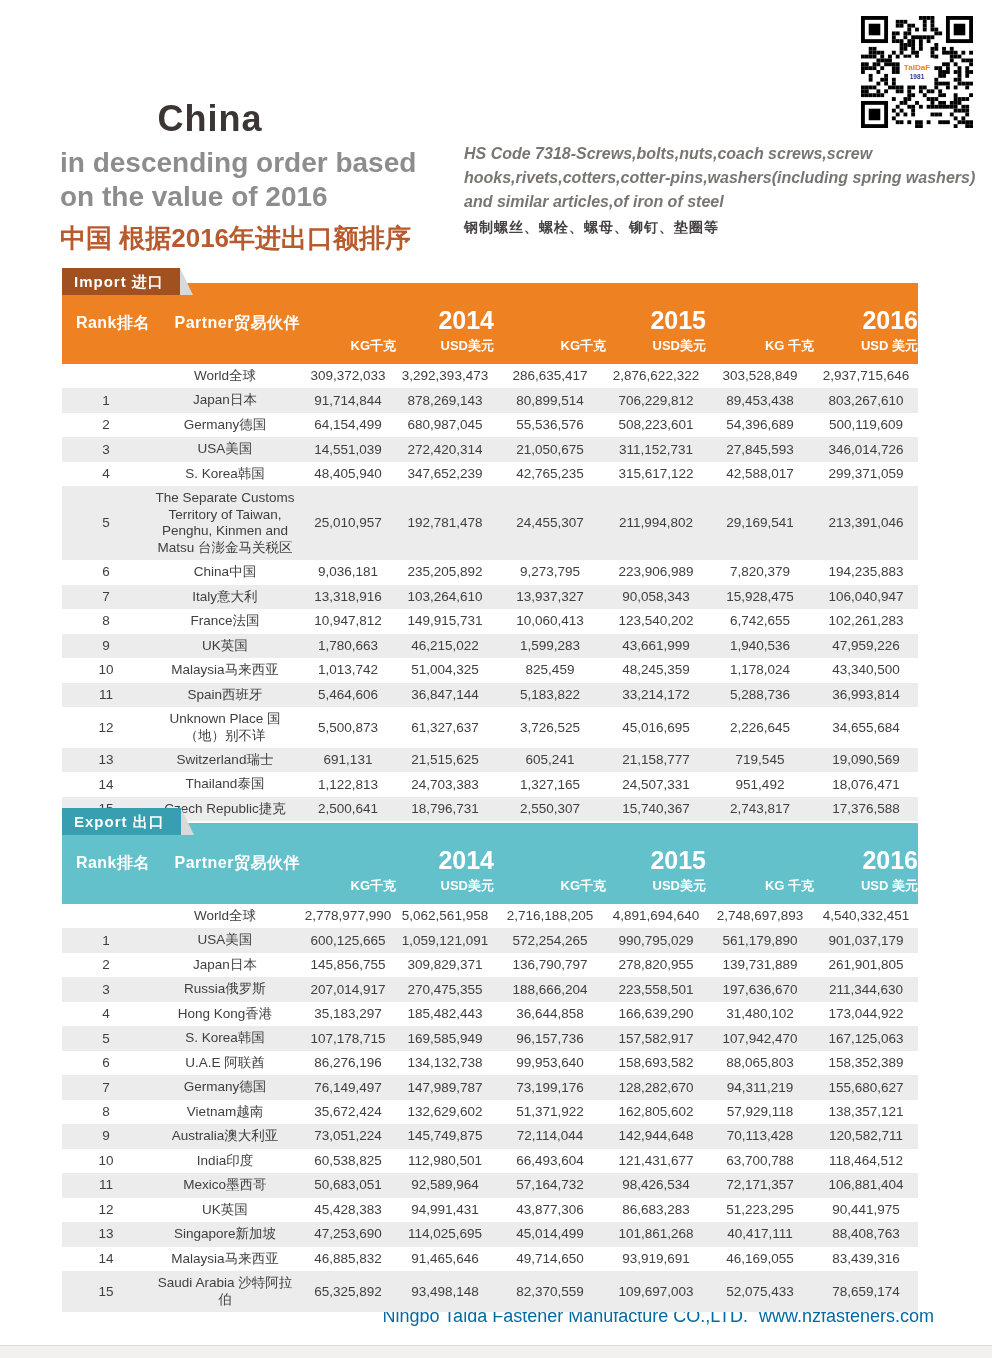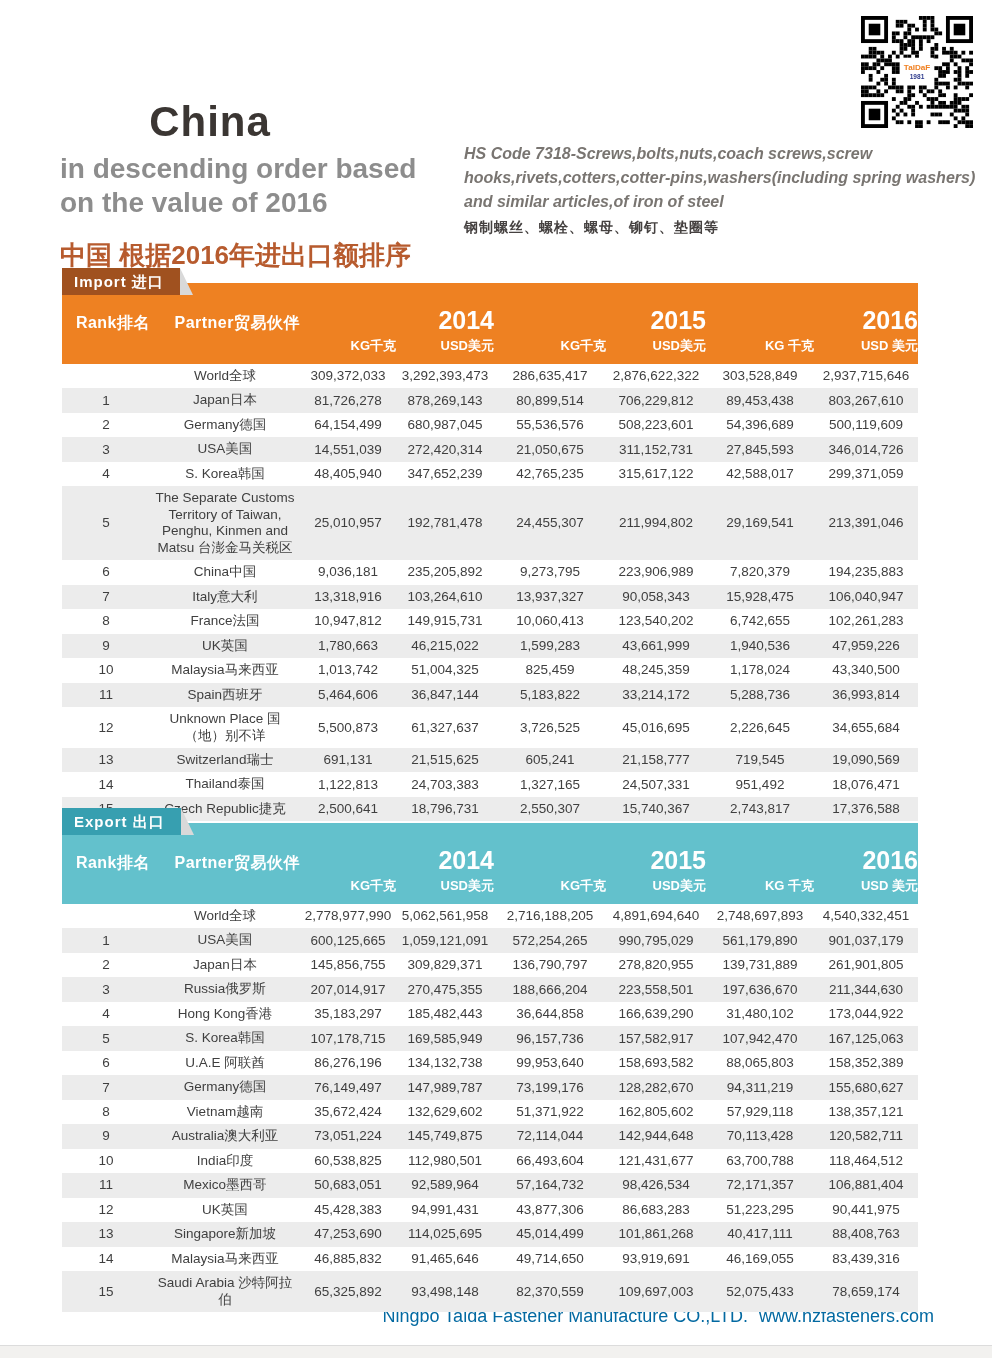--- a/index.html
+++ b/index.html
@@ -18,23 +18,23 @@
   .brand-text{font-size:33px;font-weight:bold;color:var(--logo-blue);letter-spacing:1px}
   .brand-text .mid{color:var(--logo-orange)}
   .brand-reg{font-size:13px;font-weight:bold;color:var(--logo-blue);vertical-align:18px}
   .brand-year{margin:4px 0 0 26px;font-size:21px;font-weight:bold;color:var(--logo-blue);letter-spacing:8px}
 
   
   .qr{position:absolute;left:856px;top:16px;width:122px;height:112px}
 
   
   .title-block{position:absolute;left:60px;top:98px;width:400px}
-  .title-en{width:300px;text-align:center;font-size:42px;font-weight:bold;color:#3B3633;letter-spacing:1px}
+  .title-en{width:300px;text-align:center;font-size:36px;font-weight:bold;color:#3B3633;letter-spacing:1px}
   .subtitle-en{margin-top:6px;font-size:28px;font-weight:bold;color:#8D8D8D;line-height:1.22}
-  .subtitle-zh{margin-top:18px;font-size:26px;font-weight:bold;color:var(--rust)}
+  .subtitle-zh{margin-top:7px;font-size:26px;font-weight:bold;color:var(--rust)}
 
   .desc{position:absolute;left:464px;top:142px;width:516px}
   .desc-en{font-size:16px;font-weight:bold;font-style:italic;color:#797571;line-height:1.5}
   .desc-zh{margin-top:5px;font-size:14px;font-weight:bold;color:#454140;letter-spacing:1px}
 
   
   .tbl-wrap{position:absolute;left:62px;width:856px}
   #import-section{top:268px}
   #export-section{top:808px}
 
@@ -401,21 +401,21 @@
             <td>309,372,033</td>
             <td>3,292,393,473</td>
             <td>286,635,417</td>
             <td>2,876,622,322</td>
             <td>303,528,849</td>
             <td>2,937,715,646</td>
           </tr>
           <tr class="stripe">
             <td>1</td>
             <td class="partner">Japan日本</td>
-            <td>81,726,278</td>
+            <td>91,714,844</td>
             <td>878,269,143</td>
             <td>80,899,514</td>
             <td>706,229,812</td>
             <td>89,453,438</td>
             <td>803,267,610</td>
           </tr>
           <tr>
             <td>2</td>
             <td class="partner">Germany德国</td>
             <td>64,154,499</td>

